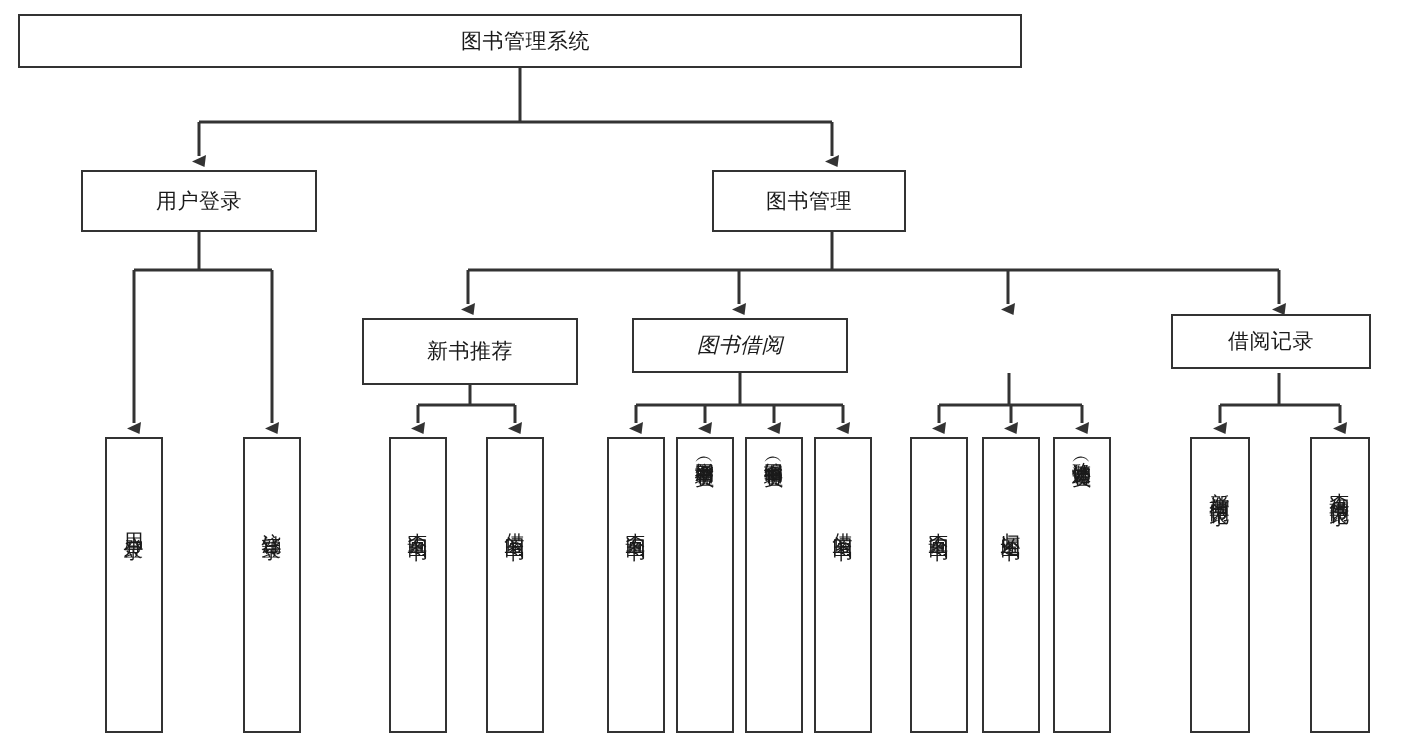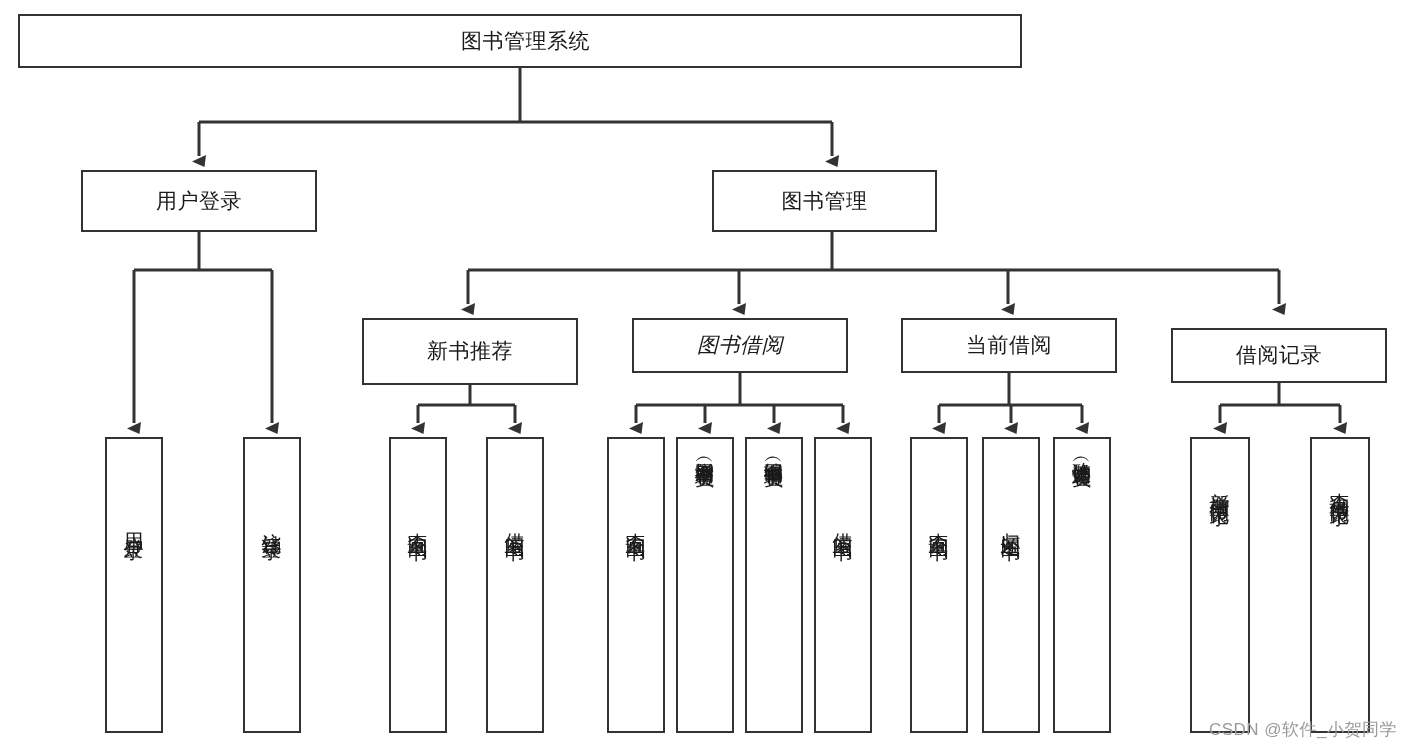--- a/index.html
+++ b/index.html
@@ -136,34 +136,31 @@
     </g>
   </svg>
 
   <div class="node" style="left:18px; top:14px; width:1004px; height:54px;padding-left:11px;">
     <span class="node-label">图书管理系统</span>
   </div>
 
   <div class="node" style="left:81px; top:170px; width:236px; height:62px;">
     <span class="node-label">用户登录</span>
   </div>
-  <div class="node" style="left:712px; top:170px; width:225px; height:62px;">
+  <div class="node" style="left:712px; top:170px; width:194px; height:62px;">
     <span class="node-label">图书管理</span>
   </div>
 
   <div class="node" style="left:362px; top:318px; width:216px; height:67px;">
     <span class="node-label">新书推荐</span>
   </div>
   <div class="node" style="left:632px; top:318px; width:216px; height:55px;font-style:italic;">
     <span class="node-label">图书借阅</span>
   </div>
-  <div class="node" style="left:901px; top:318px; width:216px; height:55px;">
-    <span class="node-label">当前借阅</span>
-  </div>
-  <div class="node" style="left:1171px; top:328px; width:216px; height:55px;">
+  <div class="node" style="left:1171px; top:314px; width:200px; height:55px;">
     <span class="node-label">借阅记录</span>
   </div>
 
   <div class="node vertical" style="left:105px; top:437px; width:58px; height:296px; padding-top:78px;">
     <span class="node-label">用户登录</span>
   </div>
   <div class="node vertical" style="left:243px; top:437px; width:58px; height:296px; padding-top:78px;">
     <span class="node-label">注销登录</span>
   </div>
 
@@ -197,15 +194,14 @@
     <span class="node-label">确认归还（管理员）</span>
   </div>
 
   <div class="node vertical" style="left:1190px; top:437px; width:60px; height:296px; padding-top:38px;">
     <span class="node-label">新增借阅记录</span>
   </div>
   <div class="node vertical" style="left:1310px; top:437px; width:60px; height:296px; padding-top:38px;">
     <span class="node-label">查询借阅记录</span>
   </div>
 
-  <div class="watermark">CSDN @软件_小贺同学</div>
 
 </div>
 
 </body></html>

